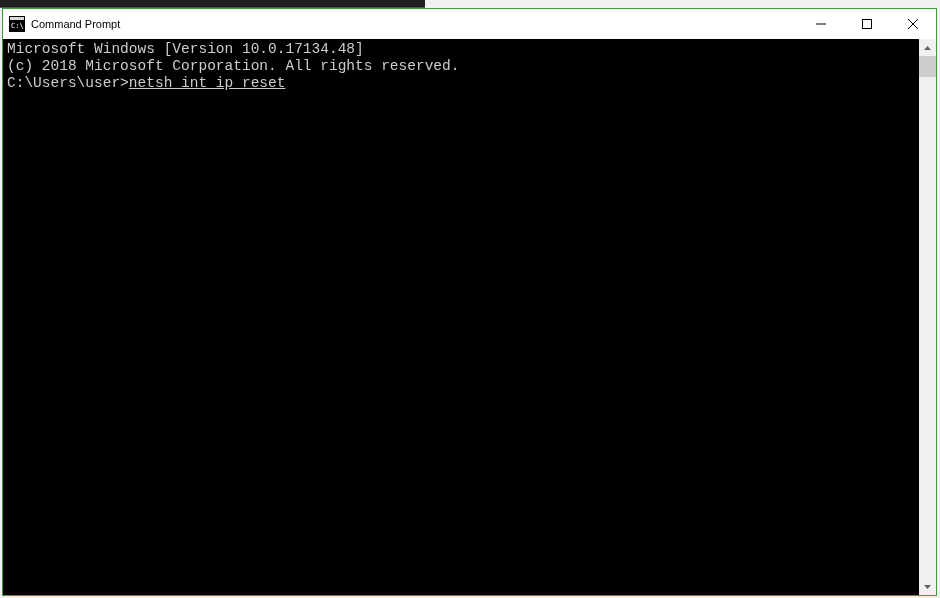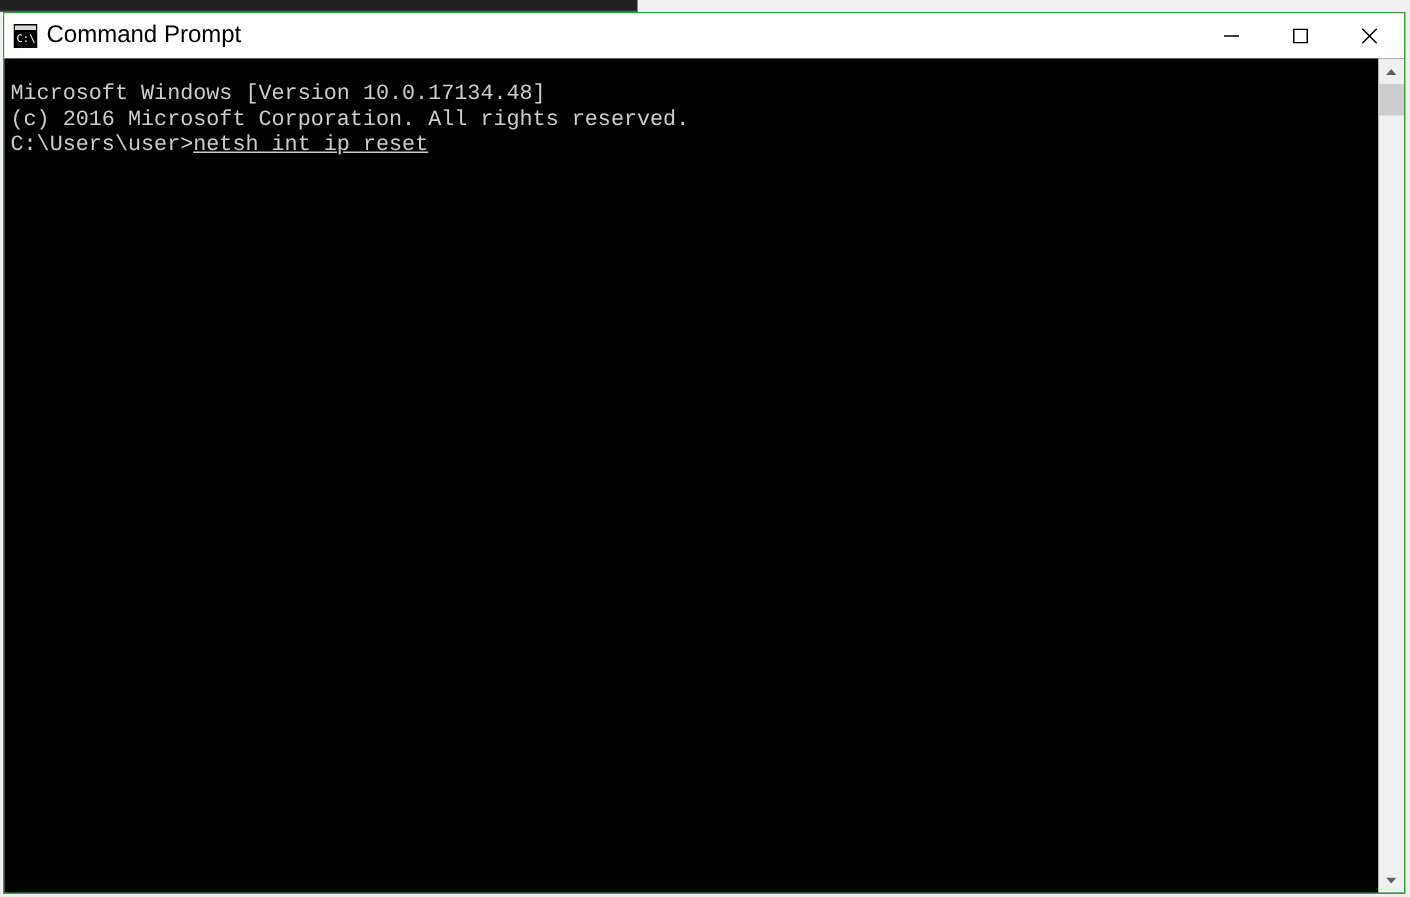--- a/index.html
+++ b/index.html
@@ -40,21 +40,21 @@
       margin-right: 6px;
       display: flex;
       align-items: center;
       justify-content: center;
     }
     .titlebar-icon svg {
       width: 16px;
       height: 16px;
     }
     .titlebar-title {
-      font-size: 16px;
+      font-size: 11px;
       color: #000;
       flex: 0 0 auto;
     }
     .titlebar-spacer {
       flex: 1;
     }
     .titlebar-controls {
       display: flex;
       height: 100%;
     }
@@ -78,21 +78,21 @@
       background: #000000;
       overflow: hidden;
     }
     .terminal {
       flex: 1;
       background: #000000;
       color: #cccccc;
       font-family: Consolas, "Courier New", monospace;
       font-size: 14.5px;
       line-height: 17px;
-      padding: 16px 4px;
+      padding: 2px 4px;
       white-space: pre;
       overflow: hidden;
     }
     .scrollbar-vert {
       width: 17px;
       background: #f0f0f0;
       display: flex;
       flex-direction: column;
     }
     .scroll-arrow {
@@ -169,21 +169,21 @@
       </button>
       <button class="titlebar-btn close">
         <svg viewBox="0 0 10 10">
           <line x1="0" y1="0" x2="10" y2="10" stroke="#000" stroke-width="1"></line>
           <line x1="10" y1="0" x2="0" y2="10" stroke="#000" stroke-width="1"></line>
         </svg>
       </button>
     </div>
   </div>
   <div class="client-area">
-    <div class="terminal"><span class="terminal-line">Microsoft Windows [Version 10.0.17134.48]</span><span class="terminal-line">(c) 2016 Microsoft Corporation. All rights reserved.</span><span class="terminal-line"></span><span class="terminal-line"><span>C:\Users\user&gt;</span><span class="prompt-input">netsh int ip reset</span></span></div>
+    <div class="terminal"><span class="terminal-line">Microsoft Windows [Version 10.0.17134.48]</span><span class="terminal-line">(c) 2018 Microsoft Corporation. All rights reserved.</span><span class="terminal-line"></span><span class="terminal-line"><span>C:\Users\user&gt;</span><span class="prompt-input">netsh int ip reset</span></span></div>
     <div class="scrollbar-vert">
       <div class="scroll-arrow">
         <svg viewBox="0 0 7 4">
           <polygon points="3.5,0 7,4 0,4" fill="#606060"></polygon>
         </svg>
       </div>
       <div class="scroll-track">
         <div class="scroll-thumb"></div>
       </div>
       <div class="scroll-arrow">

